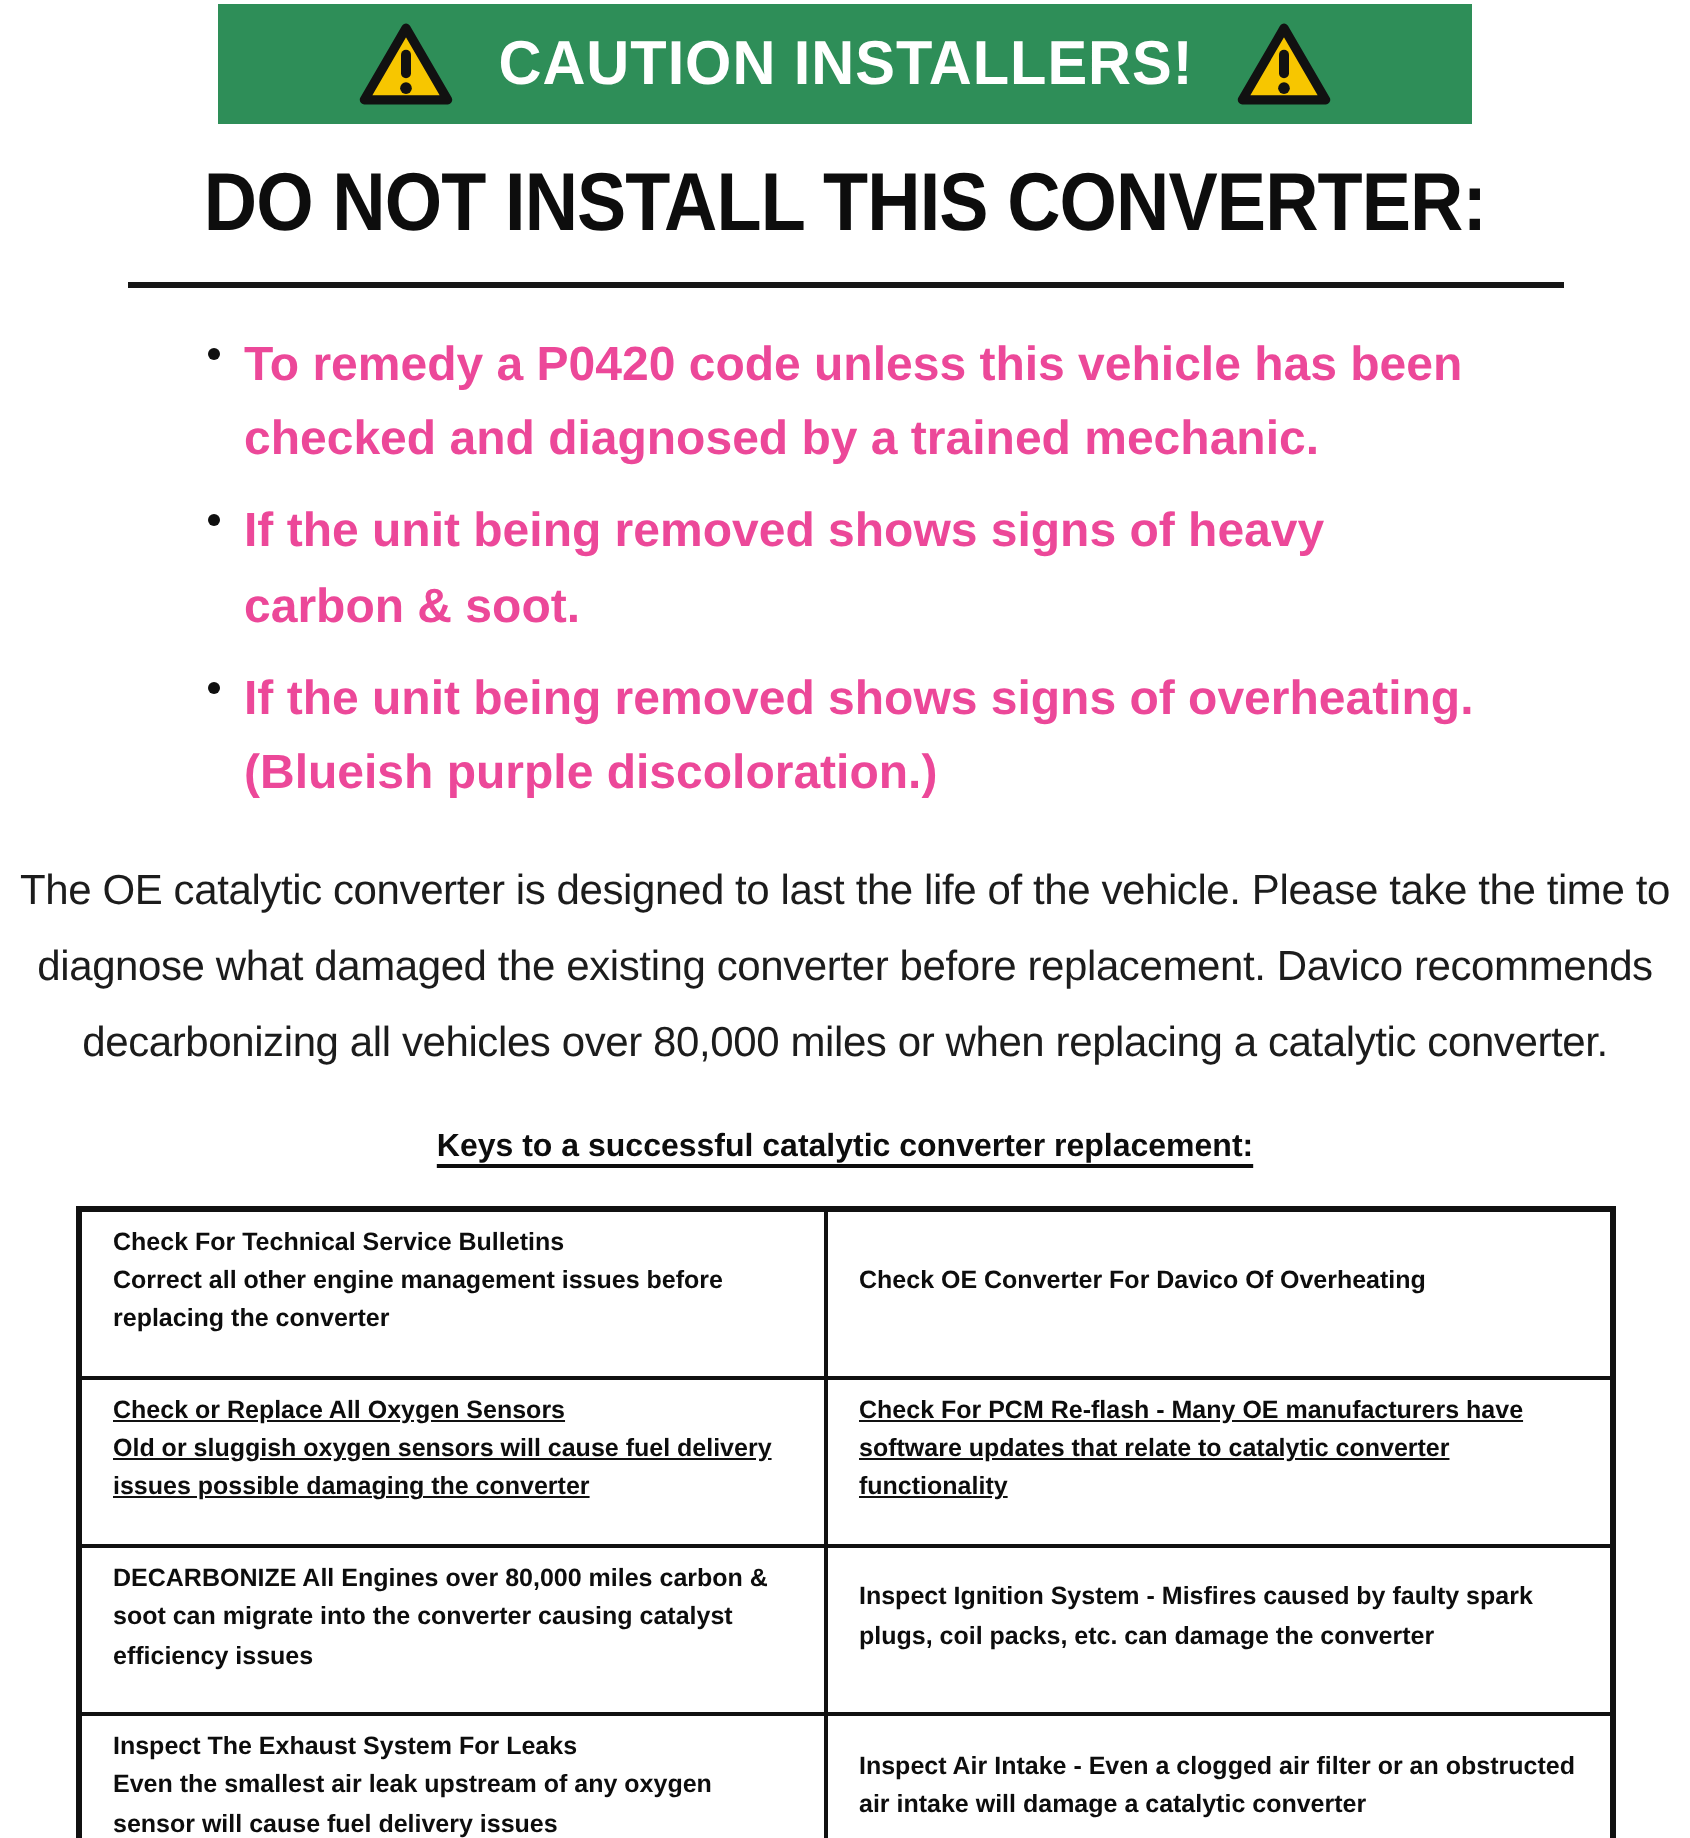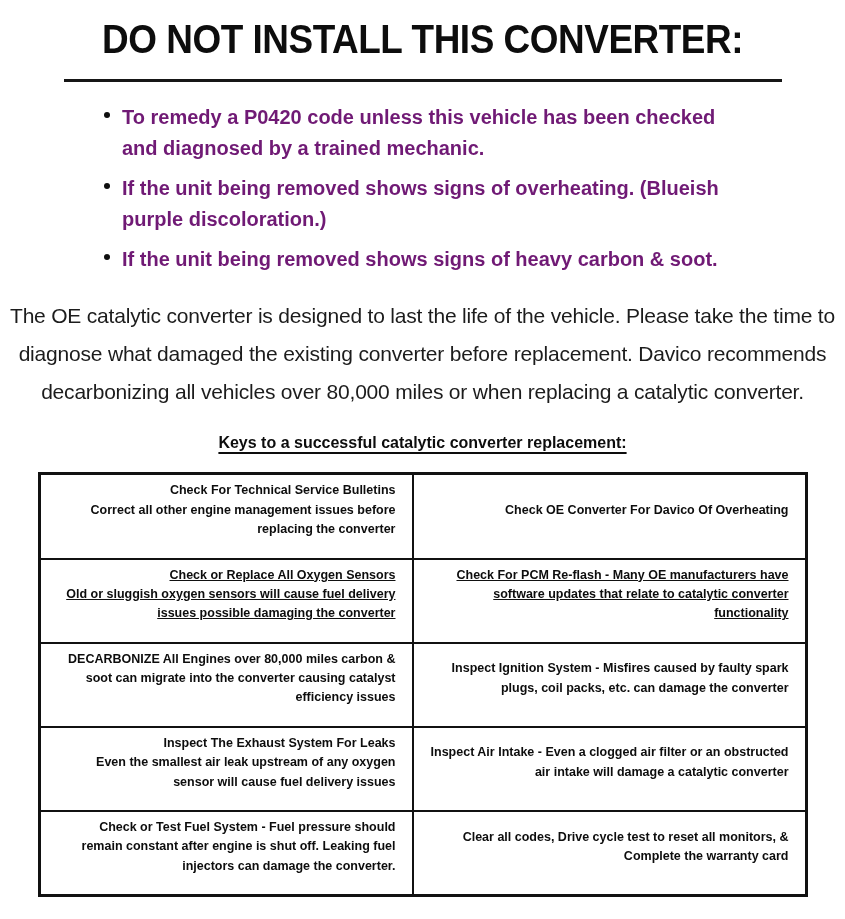--- a/index.html
+++ b/index.html
@@ -29,21 +29,21 @@
   .divider{
     border:none;border-top:3px solid #161616;
     width:718px;margin:16px auto 20px;
   }
   
   .warning-list{
     margin:0 60px 0 100px;padding:0;list-style:none;
   }
   .warning-list li{
     position:relative;padding-left:22px;margin-bottom:9px;
-    font-size:20px;font-weight:700;line-height:1.55;color:#701a75;
+    font-size:24px;font-weight:700;line-height:1.55;color:#ec4899;
     max-width:620px;
   }
   .warning-list li::before{
     content:"";position:absolute;left:4px;top:10px;
     width:6px;height:6px;border-radius:50%;background:#0f0f0f;
   }
   
   .intro{
     margin:22px auto 0;width:828px;text-align:center;
     font-size:21px;font-weight:400;line-height:1.8;color:#1c1c1c;
@@ -56,44 +56,61 @@
     text-decoration:underline;text-underline-offset:4px;text-decoration-thickness:2px;
   }
   
   .keys-table{
     width:698px;margin:20px auto 0;
     border-collapse:collapse;border:3px solid #111;
     table-layout:fixed;
   }
   .keys-table td{
     border:2px solid #111;
-    text-align:right;vertical-align:middle;
+    text-align:left;vertical-align:middle;
     padding:6px 16px 18px;
     font-size:12.5px;font-weight:700;line-height:1.55;color:#0d0d0d;
     white-space:pre-line;
   }
   .col-left{width:339px;}
   .col-right{width:359px;}
   .row-1{height:82px;} .row-2{height:78px;text-decoration:underline;} .row-3{height:80px;}
   .row-4{height:78px;} .row-5{height:66px;} .row-6{height:83px;}
 </style>
 </head>
 <body>
 
 <div class="page">
 
+  <div class="banner">
+    <span>
+      <svg class="warn-svg" viewBox="0 0 120 110" aria-hidden="true">
+        <polygon points="60,12 110,98 10,98" fill="#f7c600" stroke="#111" stroke-width="11" stroke-linejoin="round"></polygon>
+        <rect x="54" y="38" width="12" height="34" rx="6" fill="#111"></rect>
+        <circle cx="60" cy="84" r="7" fill="#111"></circle>
+      </svg>
+    </span>
+    <span class="banner-title">CAUTION INSTALLERS!</span>
+    <span>
+      <svg class="warn-svg" viewBox="0 0 120 110" aria-hidden="true">
+        <polygon points="60,12 110,98 10,98" fill="#f7c600" stroke="#111" stroke-width="11" stroke-linejoin="round"></polygon>
+        <rect x="54" y="38" width="12" height="34" rx="6" fill="#111"></rect>
+        <circle cx="60" cy="84" r="7" fill="#111"></circle>
+      </svg>
+    </span>
+  </div>
 
   <h1 class="main-heading">DO NOT INSTALL THIS CONVERTER:</h1>
 
   <hr class="divider">
 
   <ul class="warning-list">
     <li>To remedy a P0420 code unless this vehicle has been checked and diagnosed by a trained mechanic.</li>
+    <li>If the unit being removed shows signs of heavy carbon &amp; soot.</li>
     <li>If the unit being removed shows signs of overheating. (Blueish purple discoloration.)</li>
-    <li>If the unit being removed shows signs of heavy carbon &amp; soot.</li>
   </ul>
 
   <p class="intro">The OE catalytic converter is designed to last the life of the vehicle. Please take the time to diagnose what damaged the existing converter before replacement. Davico recommends decarbonizing all vehicles over 80,000 miles or when replacing a catalytic converter.</p>
 
   <h2 class="keys-heading">Keys to a successful catalytic converter replacement:</h2>
 
   <table class="keys-table">
     <tbody>
       <tr class="row-1">
         <td class="col-left">Check For Technical Service Bulletins

